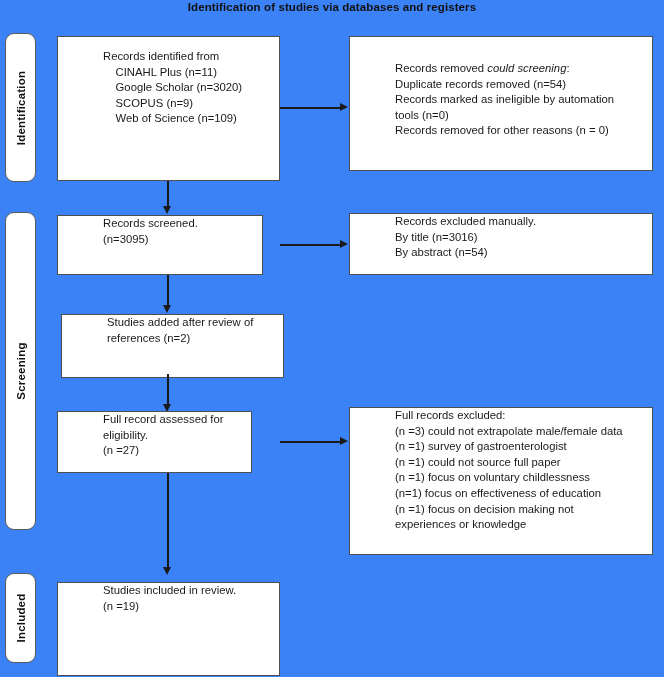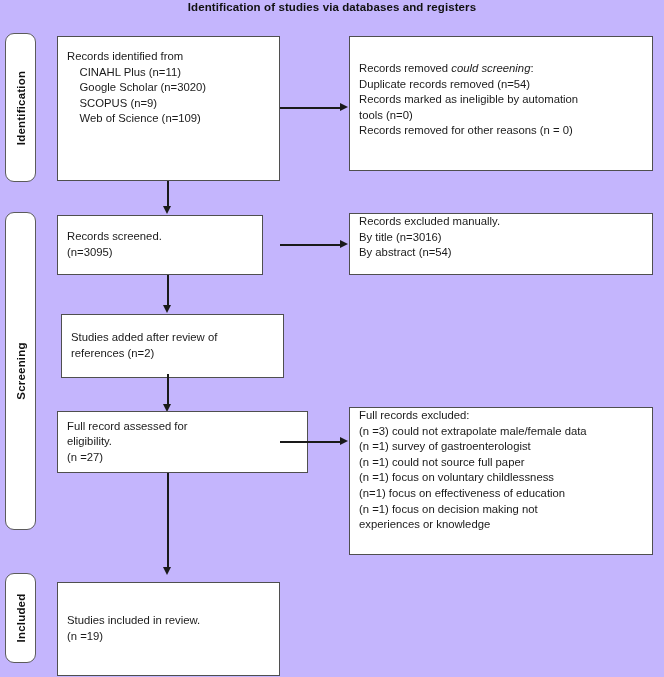--- a/index.html
+++ b/index.html
@@ -8,21 +8,21 @@
     background: #ffffff;
   }
   body {
     font-family: "Liberation Sans", sans-serif;
     color: #1a1a1a;
   }
   #page {
     position: relative;
     width: 664px;
     height: 677px;
-    background: #c4b5fd;
+    background: #3b82f6;
     overflow: hidden;
   }
 
   .title {
     position: absolute;
     left: 0;
     top: 1px;
     width: 664px;
     text-align: center;
     font-size: 11.5px;
@@ -51,21 +51,21 @@
     letter-spacing: 0.2px;
   }
 
   
   .flow-box {
     position: absolute;
     border: 1.4px solid #4f4f4f;
     background: #ffffff;
     box-sizing: border-box;
     display: flex;
-    align-items: center;
+    padding-left: 36px;
   }
   .flow-box .box-text {
     padding: 0 9px;
     font-size: 11.3px;
     line-height: 15.6px;
     color: #1a1a1a;
     white-space: pre-wrap;
   }
   .flow-box.pad-top .box-text {
     align-self: flex-start;
@@ -158,21 +158,21 @@
   <div class="arrow-down" style="left:163px; top:305px;"></div>
 
   <div class="flow-box" style="left:61px; top:314px; width:223px; height:64px;">
     <div class="box-text">Studies added after review of
 references (n=2)</div>
   </div>
 
   <div class="line-v" style="left:167px; top:374px; height:31px;"></div>
   <div class="arrow-down" style="left:163px; top:404px;"></div>
 
-  <div class="flow-box" style="left:57px; top:411px; width:251px; height:62px;">
+  <div class="flow-box" style="left:57px; top:411px; width:195px; height:62px;">
     <div class="box-text">Full record assessed for
 eligibility.
 (n =27)</div>
   </div>
 
   <div class="flow-box pad-top" style="left:349px; top:407px; width:304px; height:148px;">
     <div class="box-text" style="">Full records excluded:
 (n =3) could not extrapolate male/female data
 (n =1) survey of gastroenterologist
 (n =1) could not source full paper

